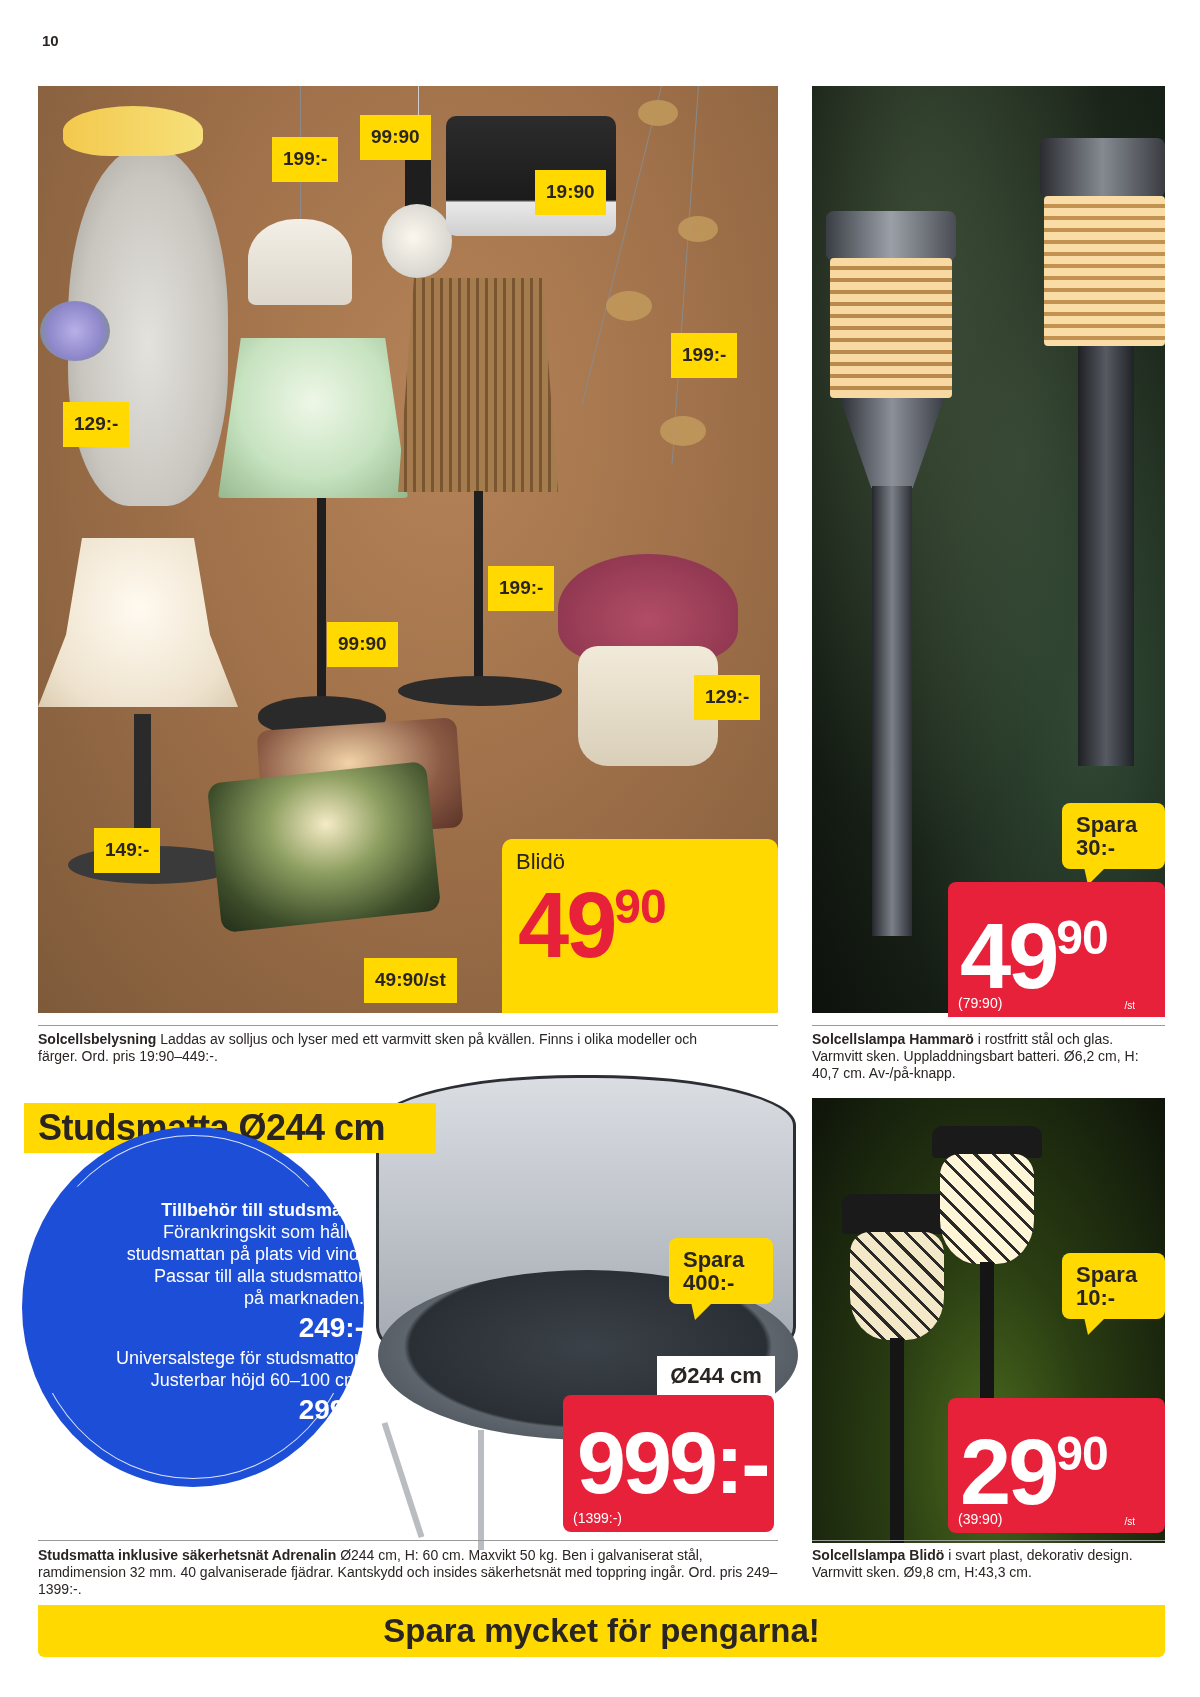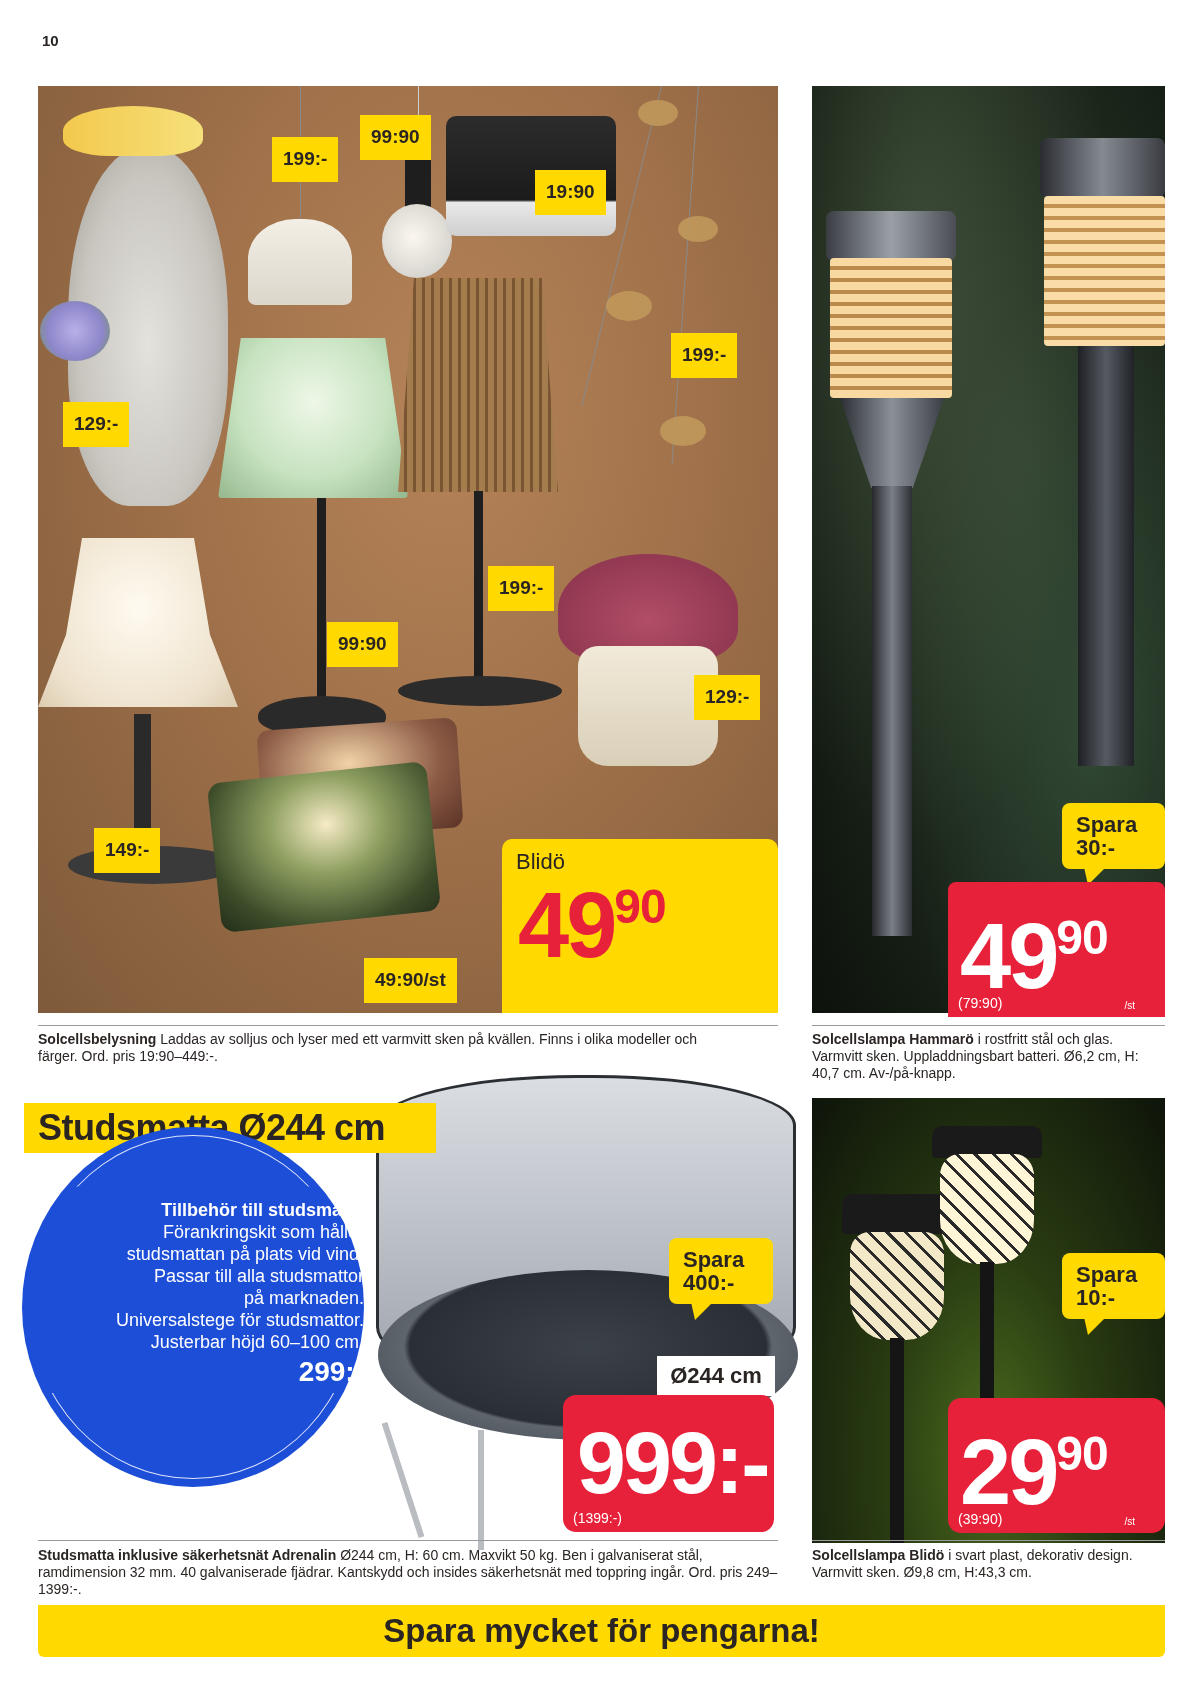--- a/index.html
+++ b/index.html
@@ -26,21 +26,21 @@
 
   
   .big-yellow { position: absolute; left: 502px; top: 839px; width: 276px; height: 174px; background: #ffd900;
     border-radius: 10px 10px 0 0; }
   .big-yellow .from { position: absolute; left: 14px; top: 10px; font-size: 22px; color: #2a2523; }
   .big-price { position: absolute; font-weight: 700; line-height: 1; letter-spacing: -3px; }
   .big-price .main { font-size: 92px; }
   .big-price .dec { font-size: 48px; vertical-align: top; position: relative; top: 4px; letter-spacing: -1px; }
 
   
-  .red-box { position: absolute; background: #e8213a; color: #fff; border-radius: 13px; }
+  .red-box { position: absolute; background: #e8213a; color: #fff; border-radius: 8px; }
   .red-box .ord { position: absolute; left: 10px; bottom: 6px; font-size: 14px; }
   .red-box .unit { position: absolute; right: 30px; bottom: 6px; font-size: 10px; }
 
   
   .bubble { position: absolute; background: #ffd900; color: #2a2523; font-weight: 700; font-size: 22px;
     line-height: 1.05; padding: 10px 14px; border-radius: 8px; }
   .bubble::after { content: ""; position: absolute; bottom: -16px; left: 22px; border-left: 4px solid transparent;
     border-right: 18px solid transparent; border-top: 18px solid #ffd900; }
 
   
@@ -173,20 +173,21 @@
 <div class="headline">Studsmatta Ø244 cm</div>
 
 <div class="circle">
   <div class="ring"></div>
   <div class="content">
     <div class="ttl">Tillbehör till studsmatta</div>
     <div>Förankringskit som håller</div>
     <div>studsmattan på plats vid vind.</div>
     <div>Passar till alla studsmattor</div>
     <div>på marknaden.</div>
+    <div class="cp">249:-</div>
     <div>Universalstege för studsmattor.</div>
     <div>Justerbar höjd 60–100 cm.</div>
     <div class="cp">299:-</div>
   </div>
 </div>
 
 <div class="bubble" style="left:669px; top:1238px; width:104px;">
   <div>Spara</div>
   <div>400:-</div>
 </div>

